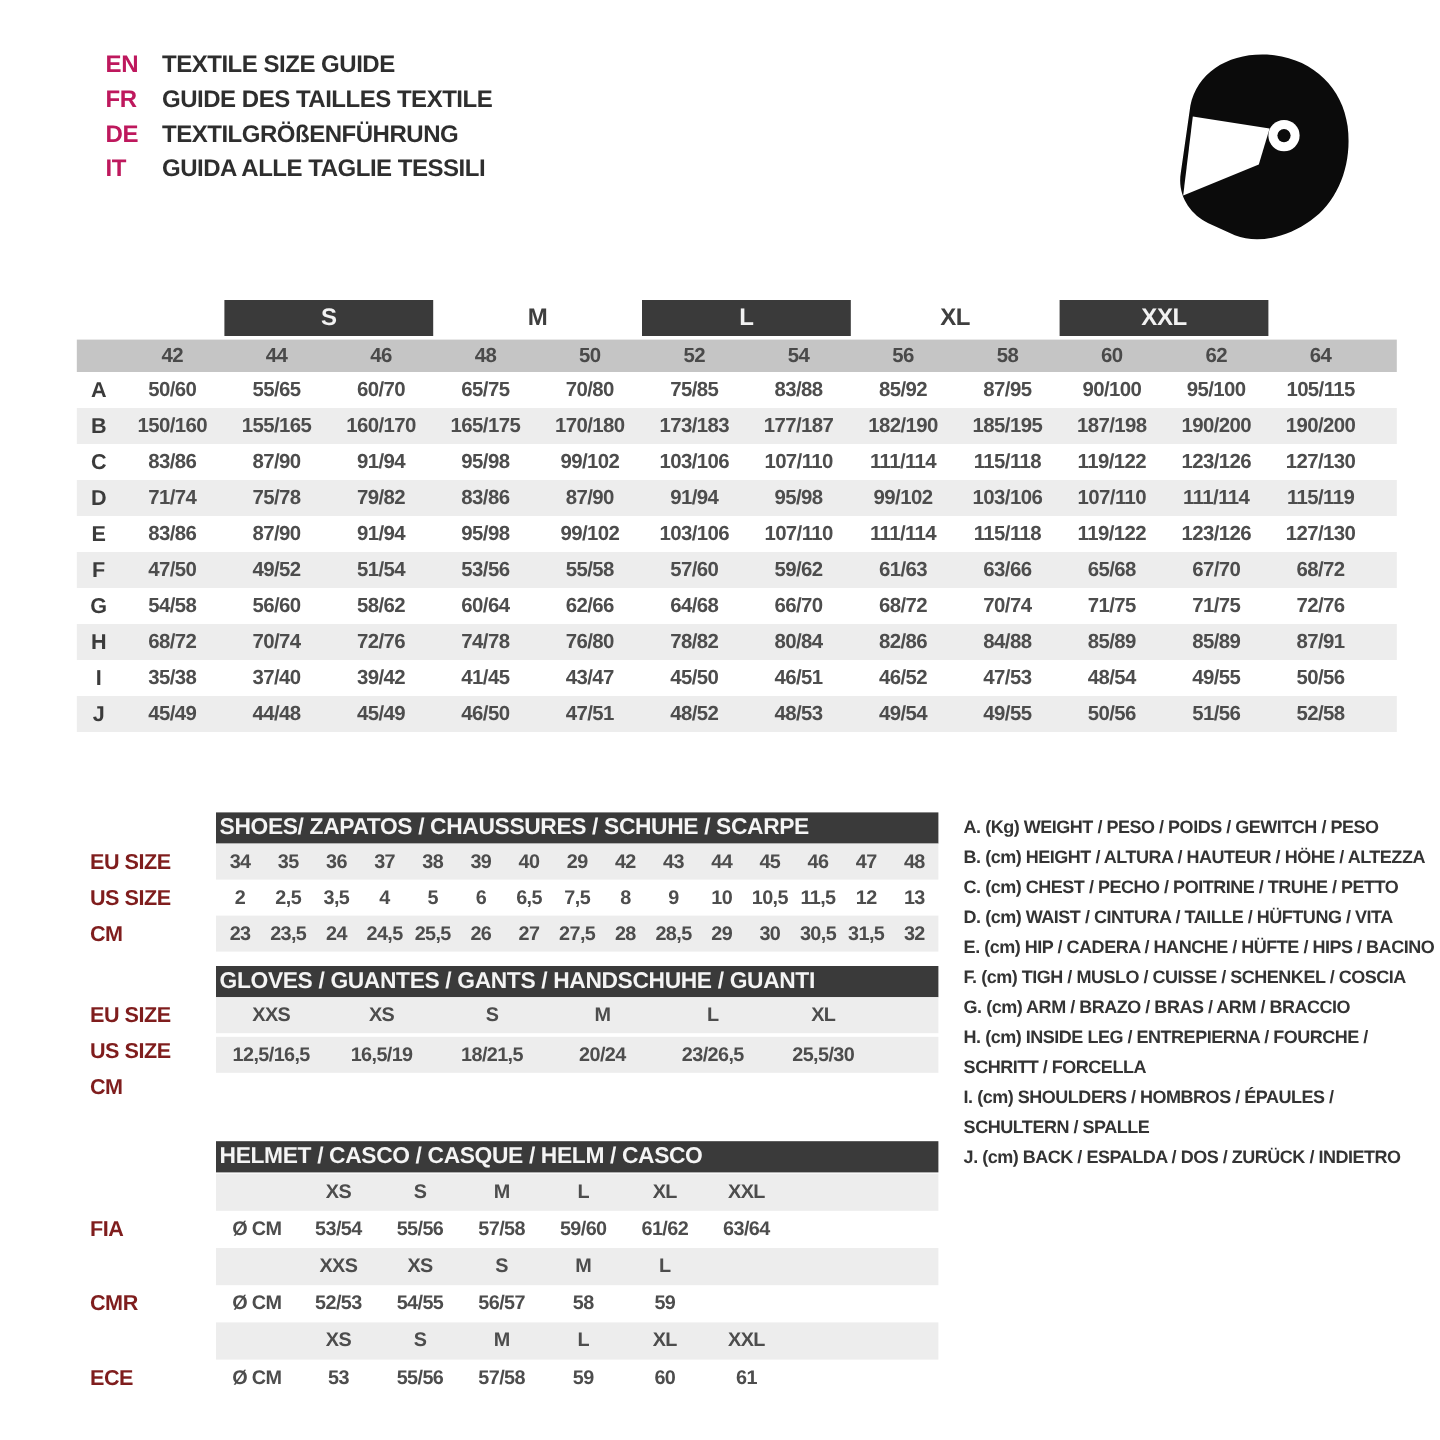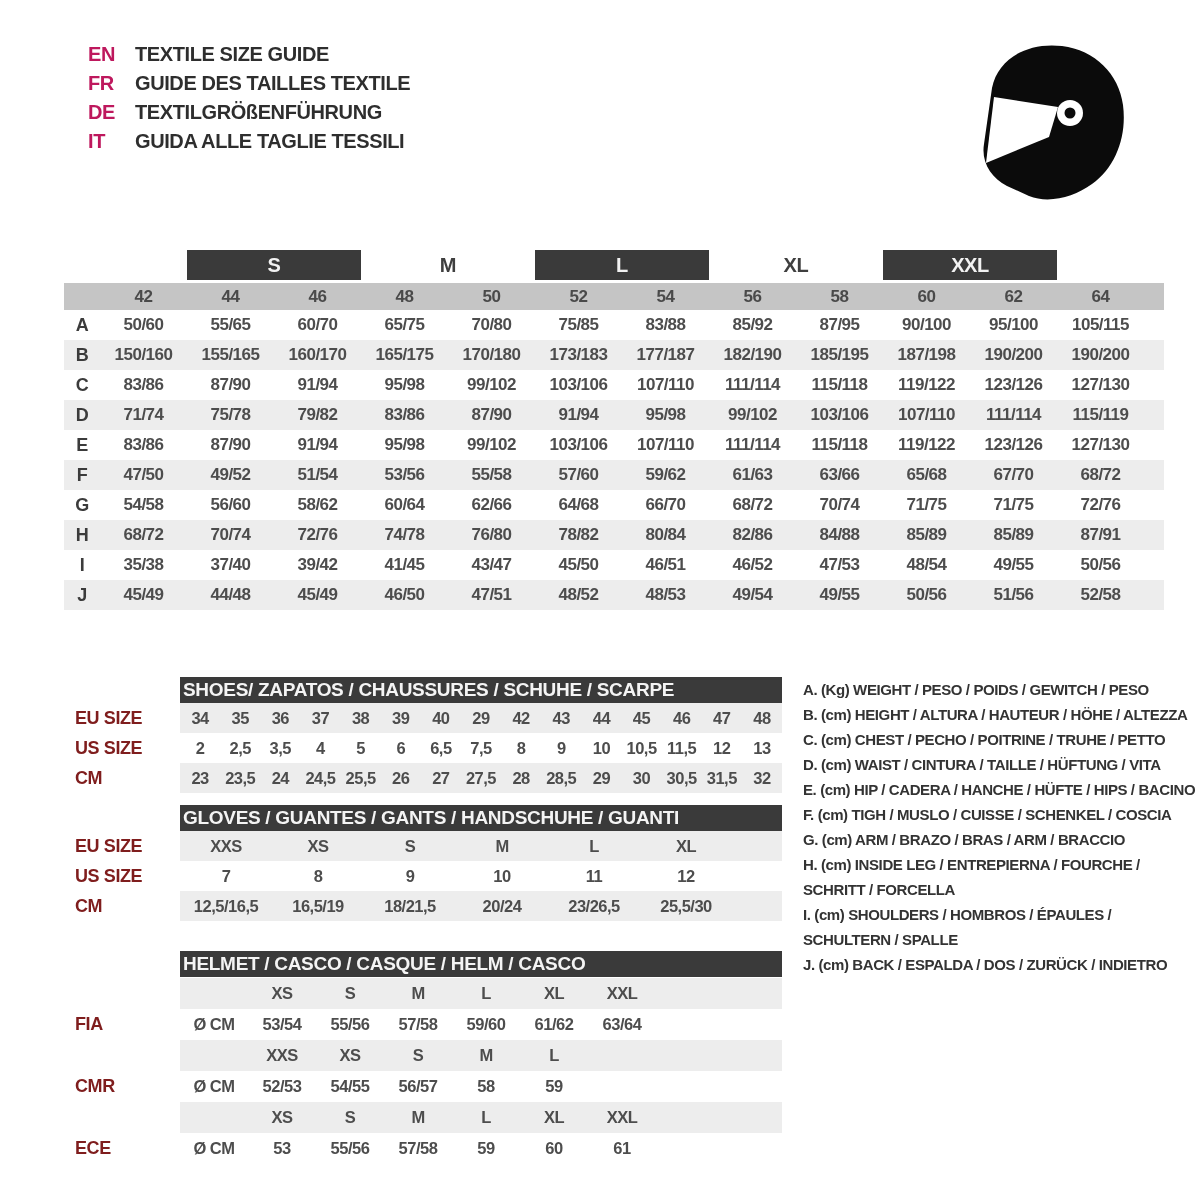--- a/index.html
+++ b/index.html
@@ -326,21 +326,21 @@
       <div class="cell">XL</div>
     </div>
   <div class="t-row gloves-grid" style="top:861px">
       <div class="cell">7</div>
       <div class="cell">8</div>
       <div class="cell">9</div>
       <div class="cell">10</div>
       <div class="cell">11</div>
       <div class="cell">12</div>
     </div>
-  <div class="t-row gloves-grid stripe" style="top:891px">
+  <div class="t-row gloves-grid stripe" style="top:864px">
       <div class="cell">12,5/16,5</div>
       <div class="cell">16,5/19</div>
       <div class="cell">18/21,5</div>
       <div class="cell">20/24</div>
       <div class="cell">23/26,5</div>
       <div class="cell">25,5/30</div>
     </div>
 
   <div class="title-bar" style="top:951px">HELMET / CASCO / CASQUE / HELM / CASCO</div>
   <div class="side-label" style="top:1009px;height:31px">FIA</div>

